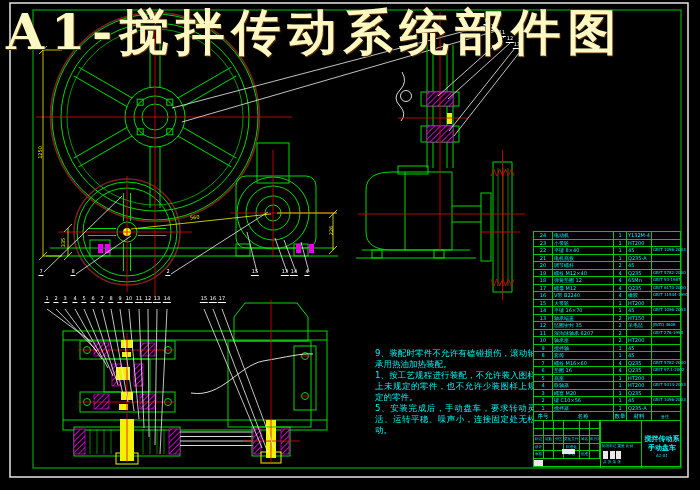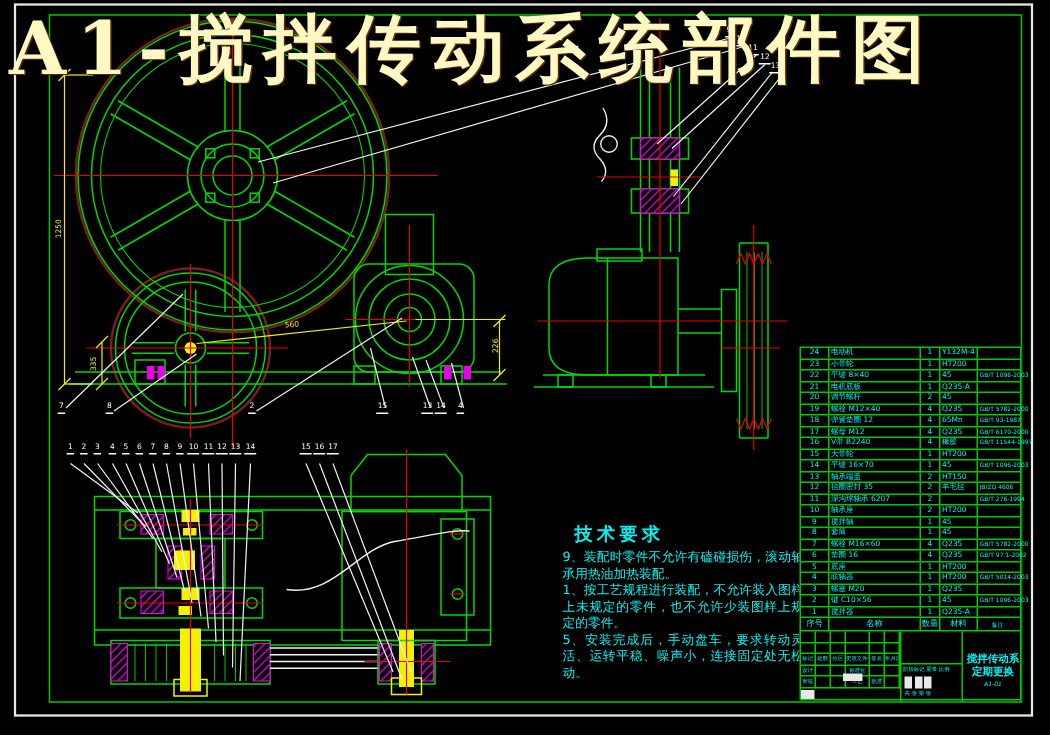--- a/index.html
+++ b/index.html
@@ -344,21 +344,20 @@
       <line x1="204" y1="309" x2="262" y2="448"></line>
       <line x1="213" y1="309" x2="268" y2="453"></line>
       <line x1="222" y1="309" x2="274" y2="448"></line>
     </g>
   </g>
 </svg>
 
 <div class="cad-title">A1-搅拌传动系统部件图</div>
 
 <div class="tech">
-  <div class="tech-heading">技术要求</div>
   <div>
         <div class="tech-item">9、装配时零件不允许有磕碰损伤，滚动轴承用热油加热装配。</div>
         <div class="tech-item">1、按工艺规程进行装配，不允许装入图样上未规定的零件，也不允许少装图样上规定的零件。</div>
         <div class="tech-item">5、安装完成后，手动盘车，要求转动灵活、运转平稳、噪声小，连接固定处无松动。</div>
       </div>
 </div>
 
 <div class="bom">
   <div>
         <div class="bom-row">
@@ -572,21 +571,21 @@
     <span>批准</span>
     <span></span>
   </div>
   <div class="tb-mid">
     <div class="bigcell"></div>
     <div class="stage-lbl">阶段标记  重量  比例</div>
     <div class="sheet-lbl">共 张  第 张</div>
   </div>
   <div class="tb-right">
     <span class="t1">搅拌传动系</span>
-    <span class="t2">定期更换</span>
+    <span class="t2">手动盘车</span>
     <span class="t3">A1-01</span>
   </div>
   <div class="wcell" style="left:69px;top:30px;width:5px;height:8px;"></div>
   <div class="wcell" style="left:75.5px;top:30px;width:5px;height:8px;"></div>
   <div class="wcell" style="left:82px;top:30px;width:5px;height:8px;"></div>
   <div class="wcell" style="left:28px;top:28px;width:13px;height:5px;"></div>
   <div class="wcell" style="left:0px;top:39px;width:9px;height:6px;"></div>
 </div>
 
 <div id="balloon-layer">

